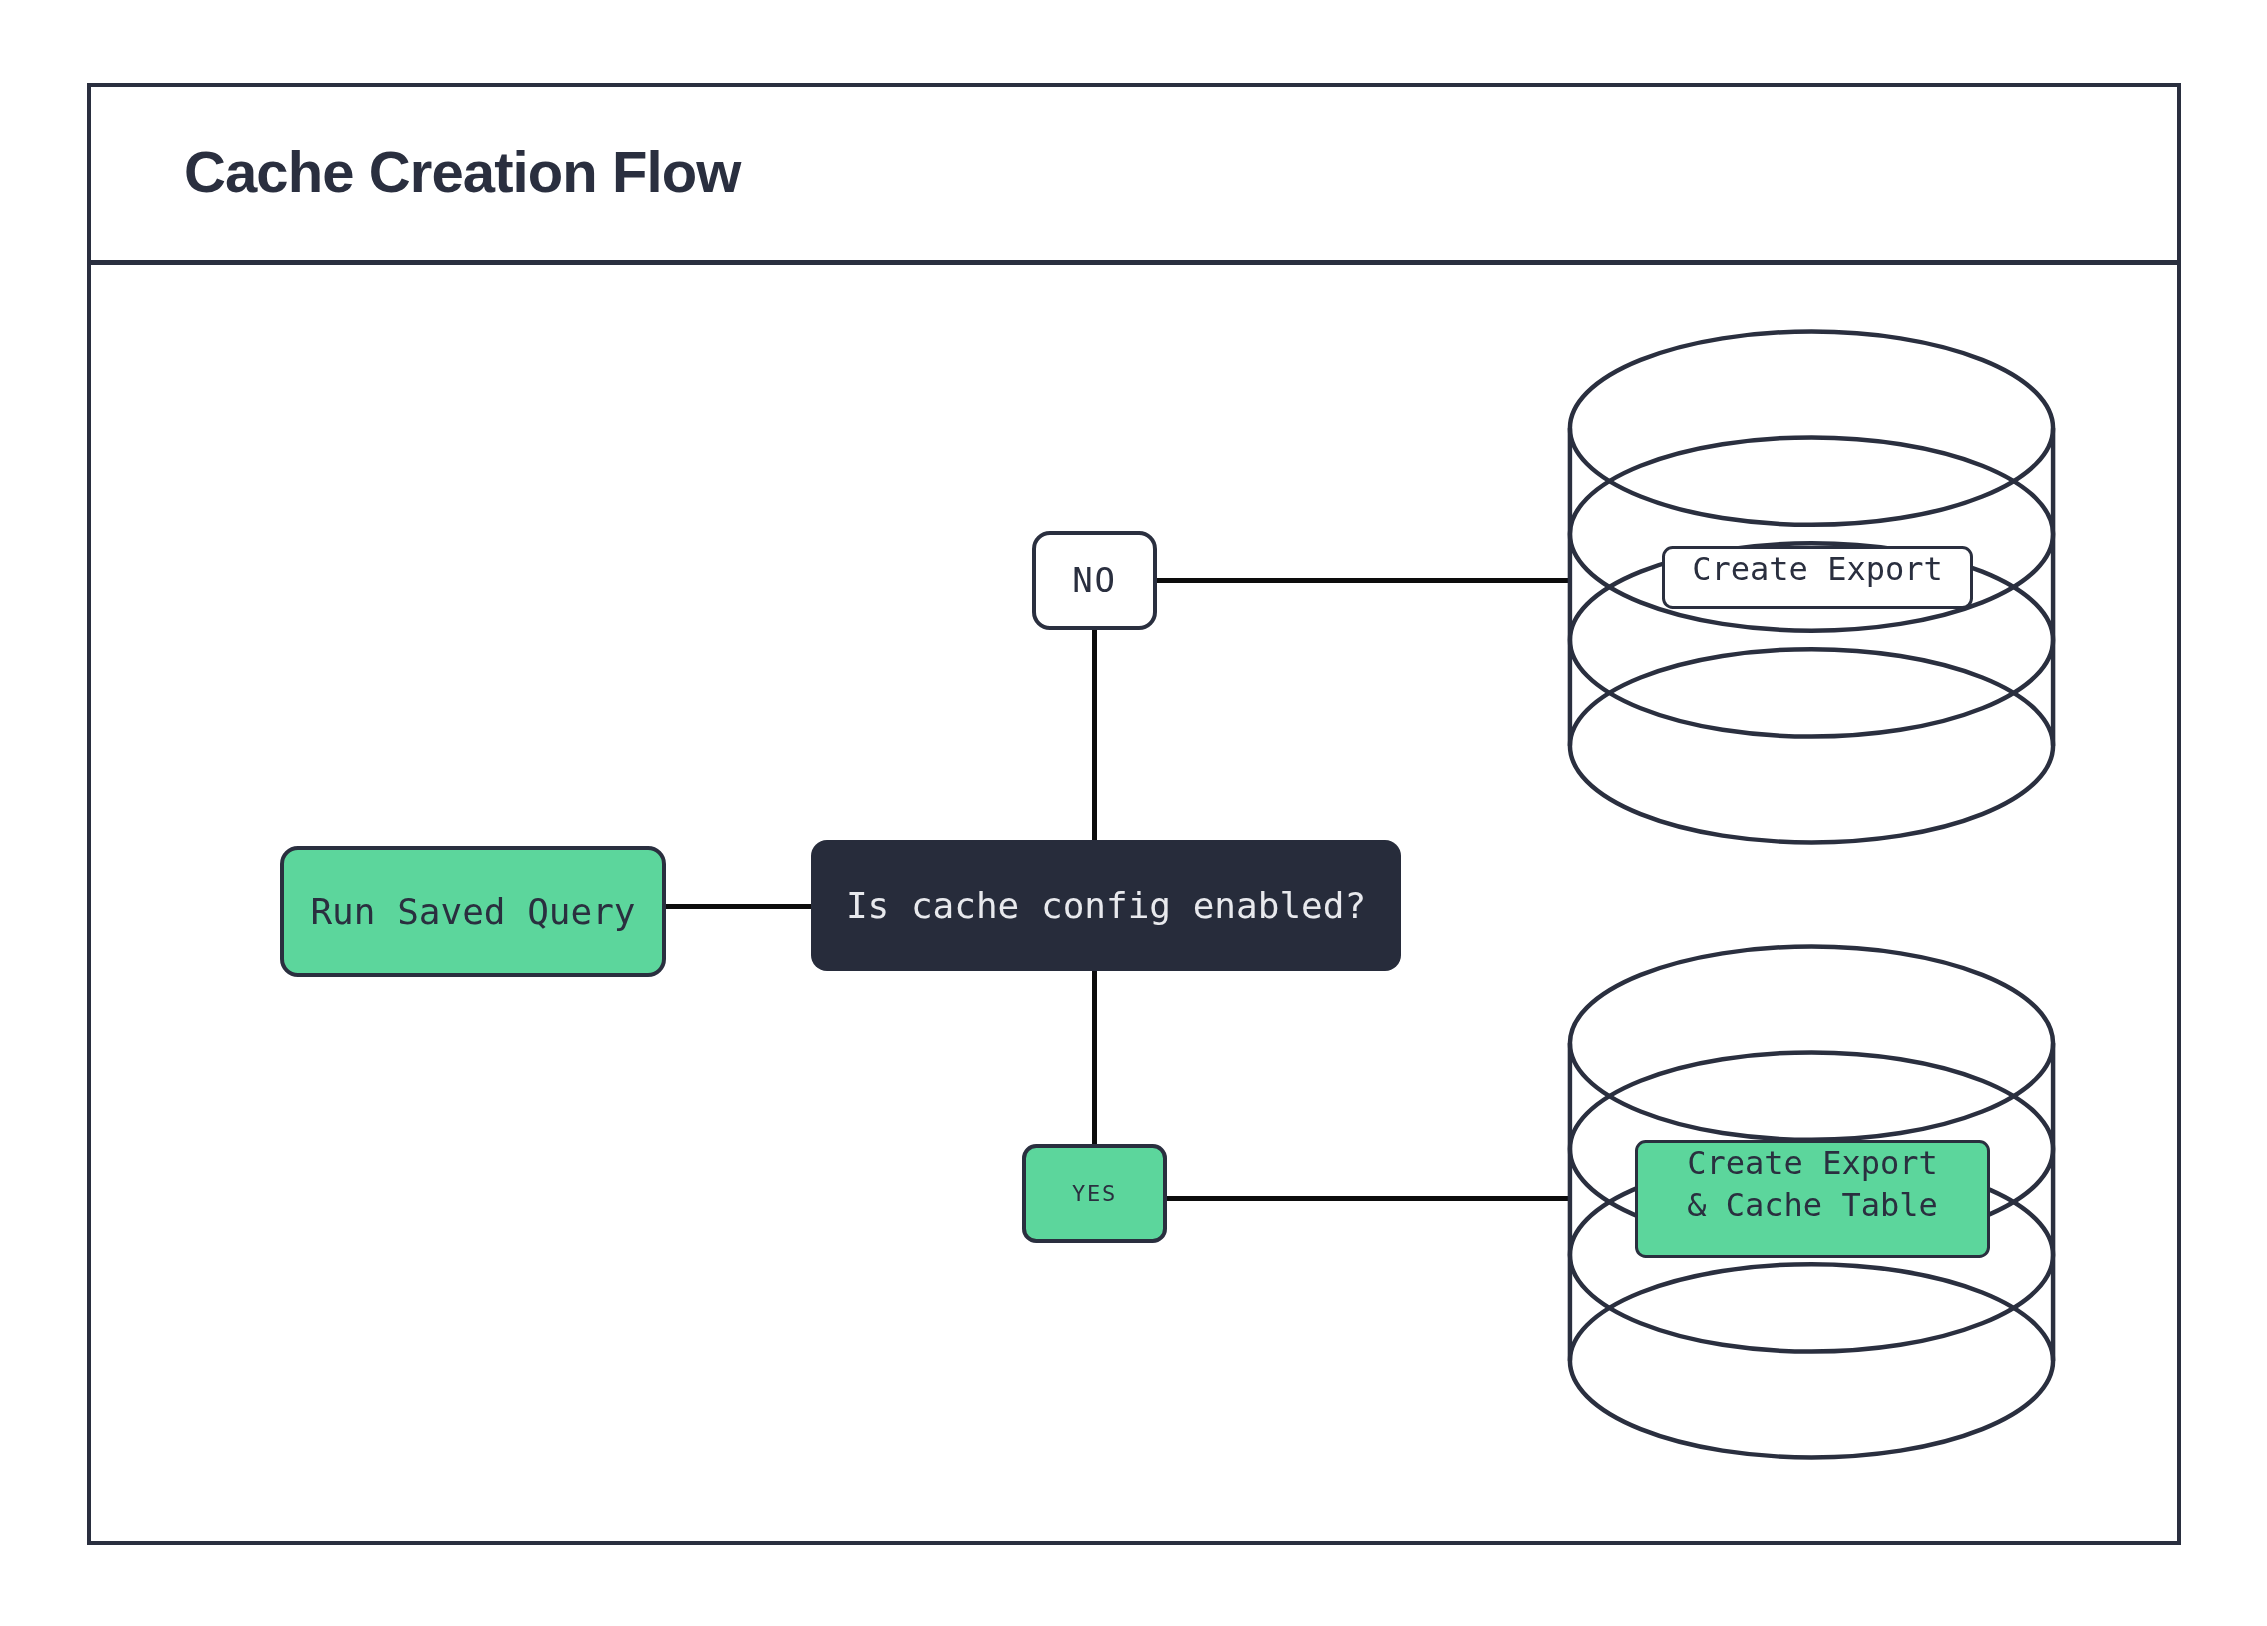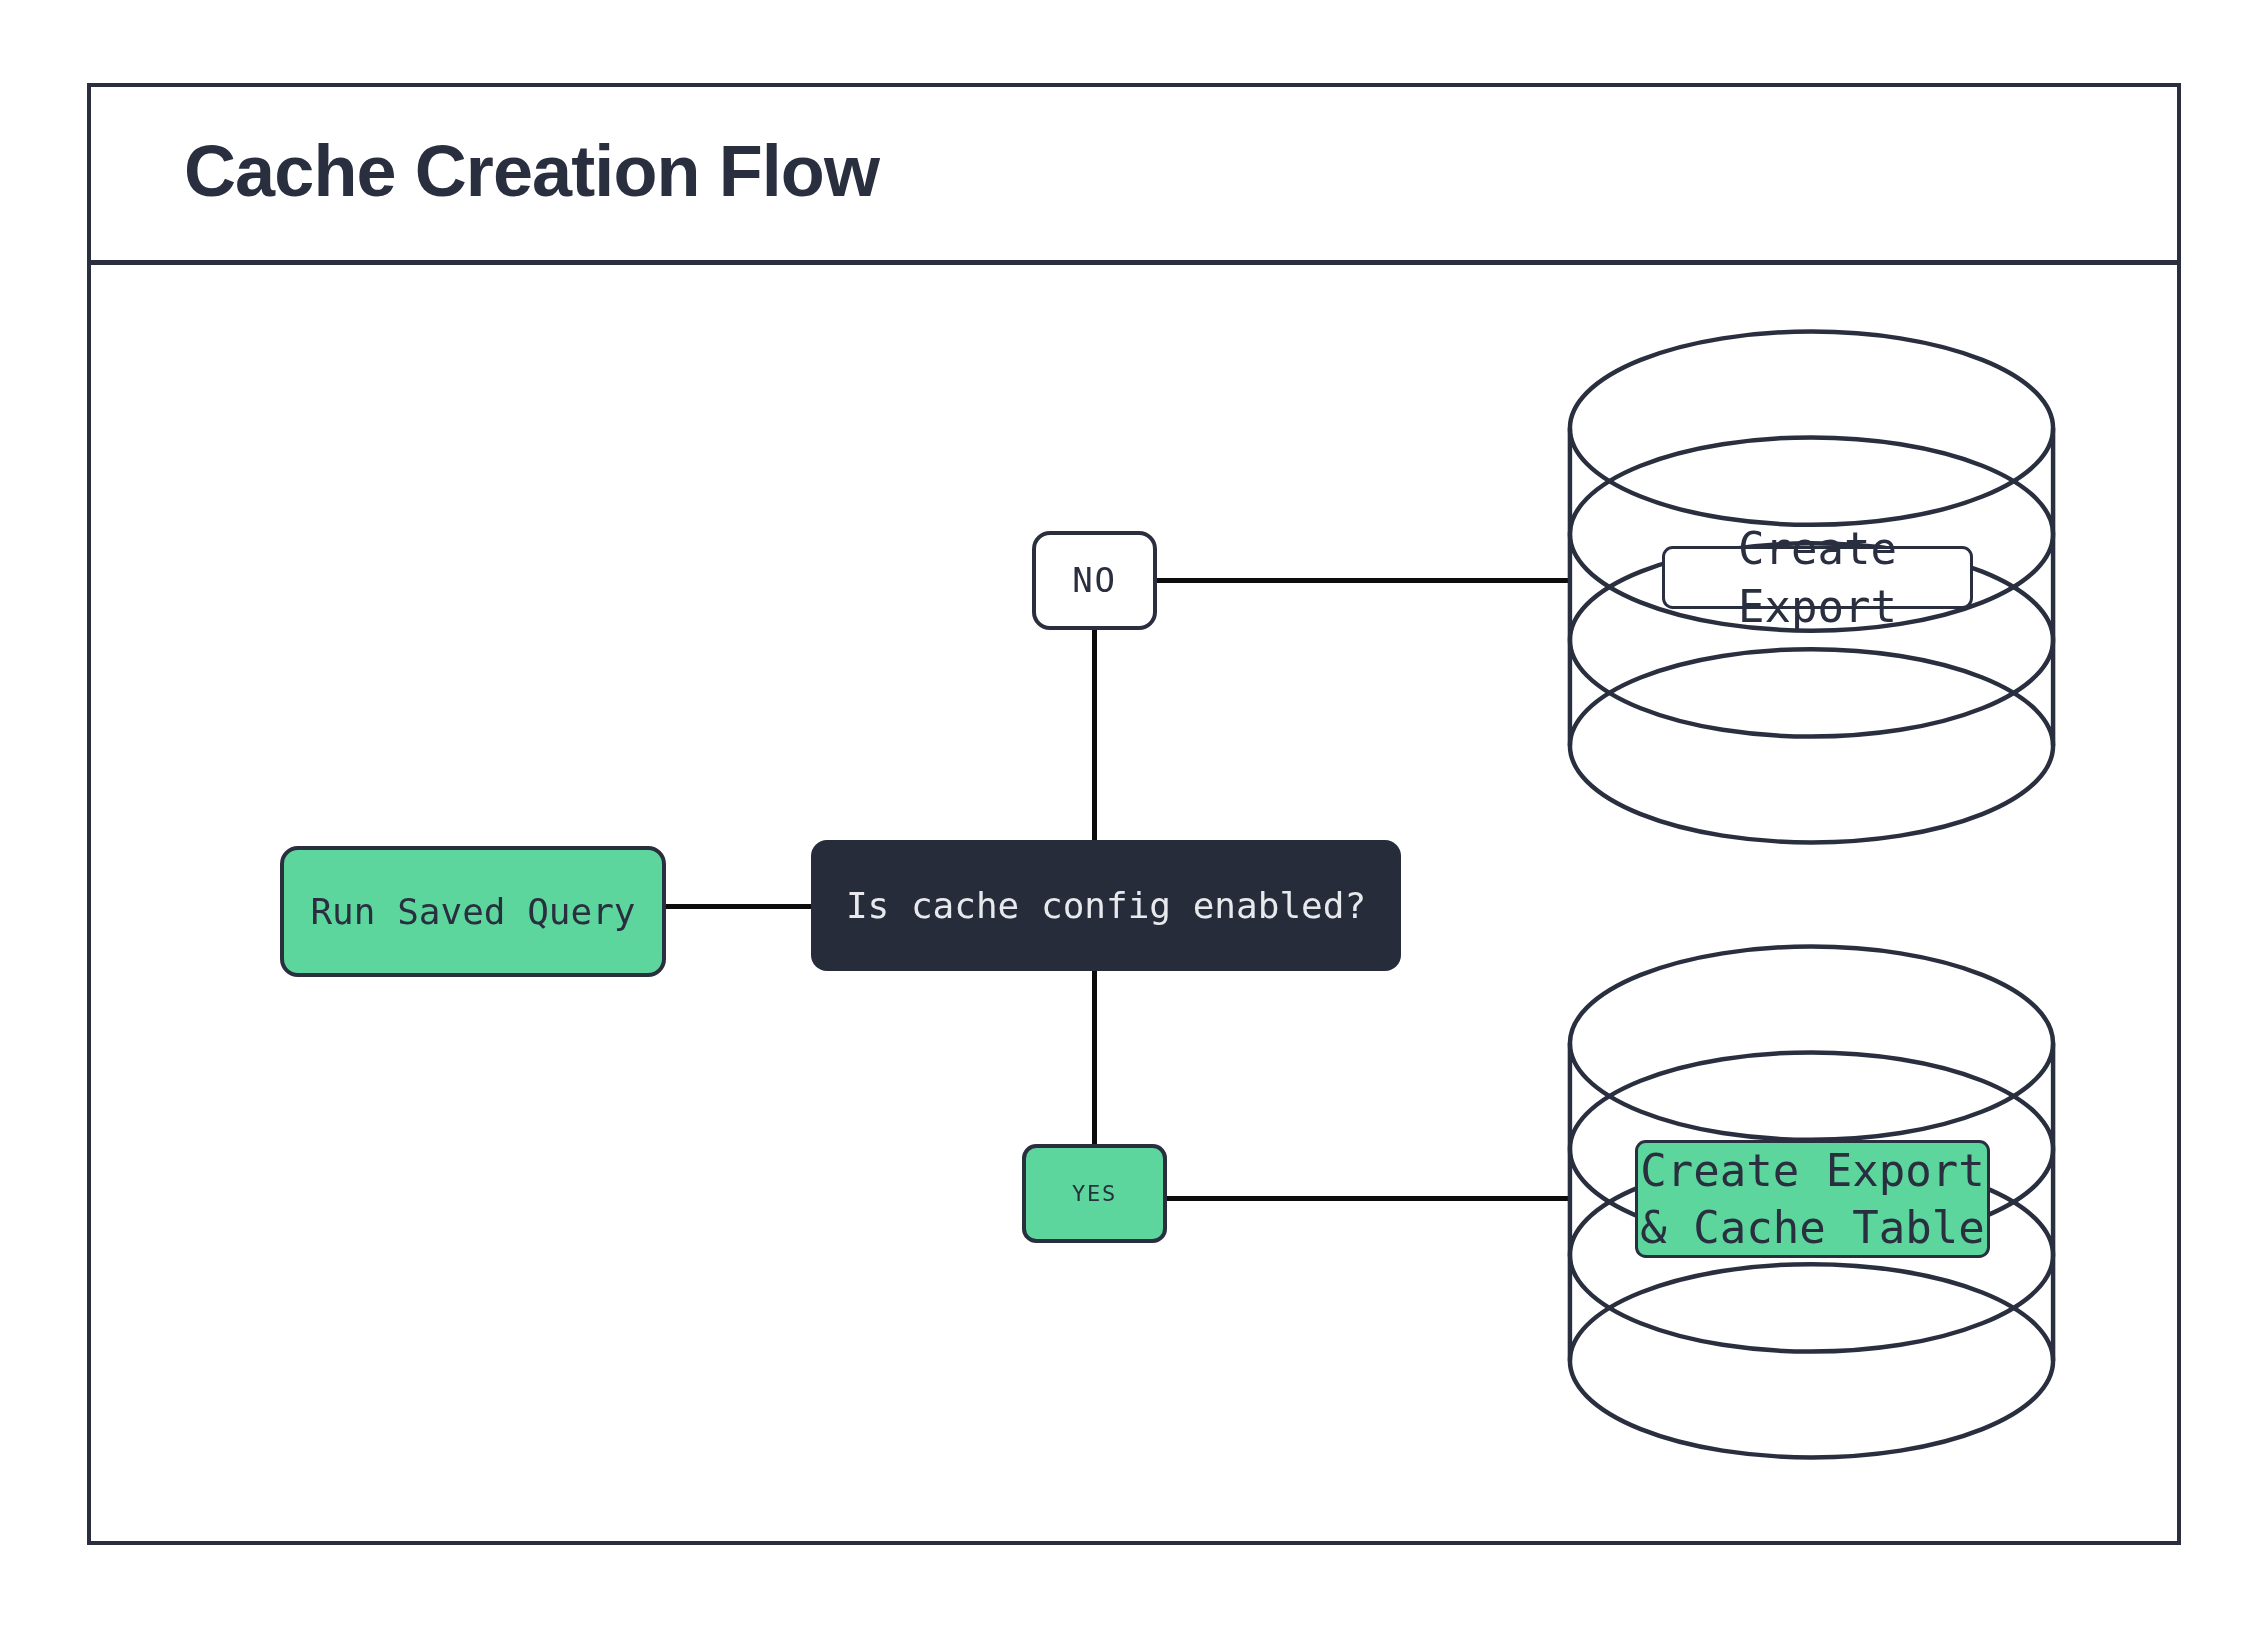--- a/index.html
+++ b/index.html
@@ -29,21 +29,21 @@
   .title-band{
     position:absolute;
     left:184px; top:83px;
     height:176px;
     display:flex;
     align-items:center;
   }
   .title{
     font-family:"Liberation Sans", sans-serif;
     font-weight:700;
-    font-size:72px;
+    font-size:58px;
     letter-spacing:-0.9px;
     color:var(--navy);
     white-space:nowrap;
   }
   .divider{
     position:absolute;
     left:87px; top:260px;
     width:2094px; height:4.5px;
     background:var(--navy);
   }
@@ -93,28 +93,28 @@
   .db{
     position:absolute;
     width:493px; height:524px;
   }
   .db.top{ left:1565px; top:325px; }
   .db.bottom{ left:1565px; top:940px; }
   .db-label{
     position:absolute;
     box-sizing:border-box;
     display:flex;
-    align-items:center;
+    align-items:flex-start;
     justify-content:center;
     text-align:center;
     background:#ffffff;
     border:3.6px solid var(--navy);
     border-radius:10.7px;
     color:var(--navy);
-    font-size:44px;
+    font-size:32px;
     line-height:1.3;
     white-space:pre-line;
   }
   .db-label.export{
     left:1662px; top:546px; width:311px; height:63px;
   }
   .db-label.export-cache{
     left:1635px; top:1140px; width:355px; height:118px;
     background:var(--green);
   }

